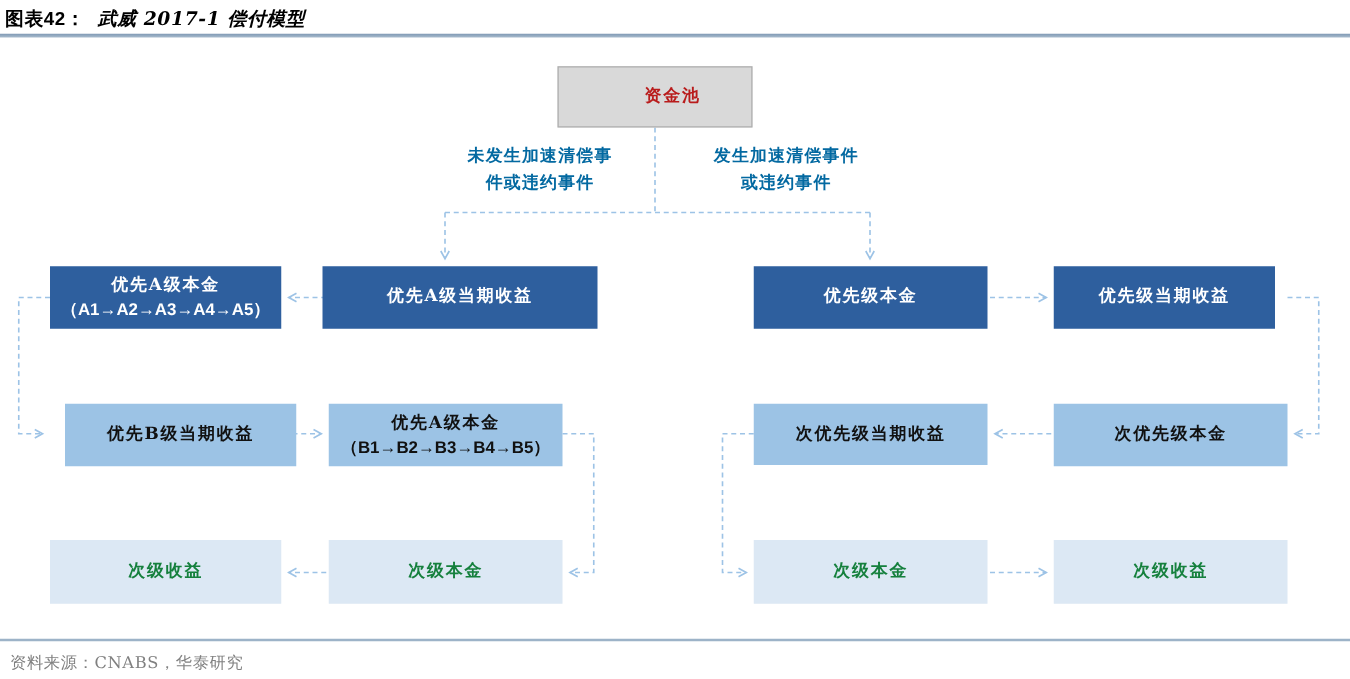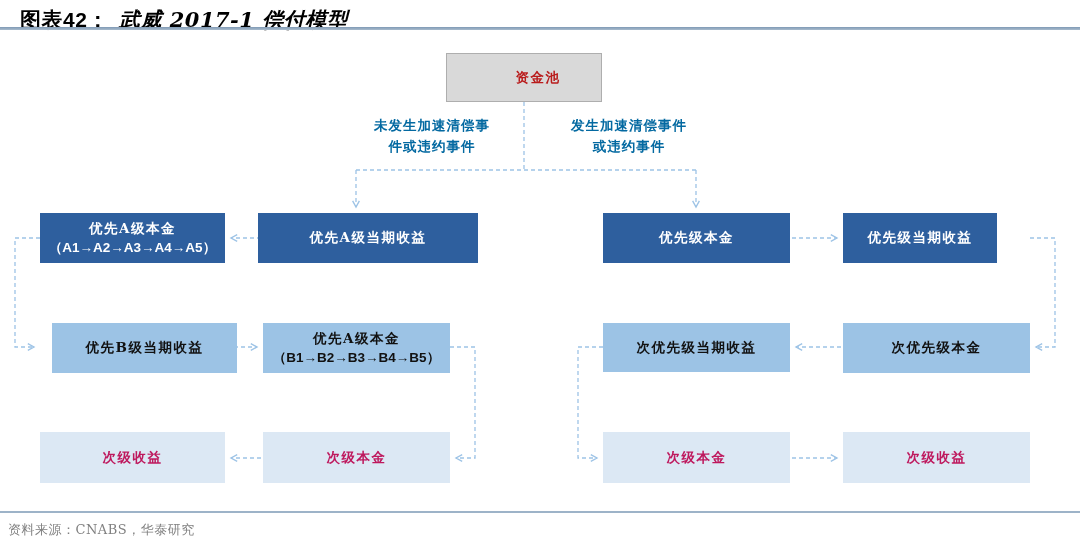--- a/index.html
+++ b/index.html
@@ -2,21 +2,21 @@
 <html style="--dark: #2e5f9e; --medium: #9cc3e5; --light: #dce8f4; --pool_bg: #d9d9d9; --pool_border: #aeaeae; --connector: #9dc3e6; --title_line: #7f99b5; --footer_line: #9db3c8; --footer_text: #808080;"><head>
 <meta charset="utf-8">
 <style>
   html,body{margin:0;padding:0;background:#ffffff;}
   #canvas{
     position:relative;width:1080px;height:543px;background:#fff;
     font-family:"DejaVu Serif","Liberation Serif",serif;overflow:hidden;
   }
   
   .title{
-    position:absolute;left:20px;top:6px;font-size:21px;font-weight:bold;color:#000;
+    position:absolute;left:4px;top:6px;font-size:15px;font-weight:bold;color:#000;
     white-space:nowrap;letter-spacing:.5px;
   }
   .title .prefix{font-family:"Liberation Sans",sans-serif;font-weight:bold;margin-right:10px;}
   .title .name{font-style:italic;}
   .title-rule{
     position:absolute;left:0;top:27px;width:1080px;height:3px;
     background:linear-gradient(var(--title_line),#a9bccd);
   }
   
   .footer-rule{
@@ -31,21 +31,21 @@
     position:absolute;display:flex;flex-direction:column;align-items:center;justify-content:center;
     font-weight:bold;font-size:13.5px;letter-spacing:1.5px;text-align:center;line-height:1.45;
     box-sizing:border-box;
   }
   .box .sub{
     font-family:"Liberation Sans",sans-serif;letter-spacing:0;font-size:13.5px;line-height:1.3;
   }
   .pool{background:var(--pool_bg);border:1px solid var(--pool_border);color:#b91c1c;padding-left:28px;}
   .dark{background:var(--dark);color:#ffffff;}
   .medium{background:var(--medium);color:#111111;}
-  .light{background:var(--light);color:#be185d;}
+  .light{background:var(--light);color:#15803d;}
   
   .branch-label{
     position:absolute;font-weight:bold;font-size:13.5px;color:#0369a1;text-align:center;
     line-height:21px;letter-spacing:1px;
   }
   
   svg.connectors{position:absolute;left:0;top:0;}
   .dash{
     stroke:var(--connector);stroke-width:1.3;fill:none;
     stroke-dasharray:4 3;
@@ -119,21 +119,21 @@
   <div class="box light" style="left:40px;top:432px;width:185px;height:51px;">
     <span>次级收益</span>
   </div>
   <div class="box light" style="left:263px;top:432px;width:187px;height:51px;">
     <span>次级本金</span>
   </div>
 
   <div class="box dark" style="left:603px;top:213px;width:187px;height:50px;">
     <span>优先级本金</span>
   </div>
-  <div class="box dark" style="left:843px;top:213px;width:154px;height:50px;">
+  <div class="box dark" style="left:843px;top:213px;width:177px;height:50px;">
     <span>优先级当期收益</span>
   </div>
 
   <div class="box medium" style="left:603px;top:323px;width:187px;height:49px;">
     <span>次优先级当期收益</span>
   </div>
   <div class="box medium" style="left:843px;top:323px;width:187px;height:50px;">
     <span>次优先级本金</span>
   </div>
 

